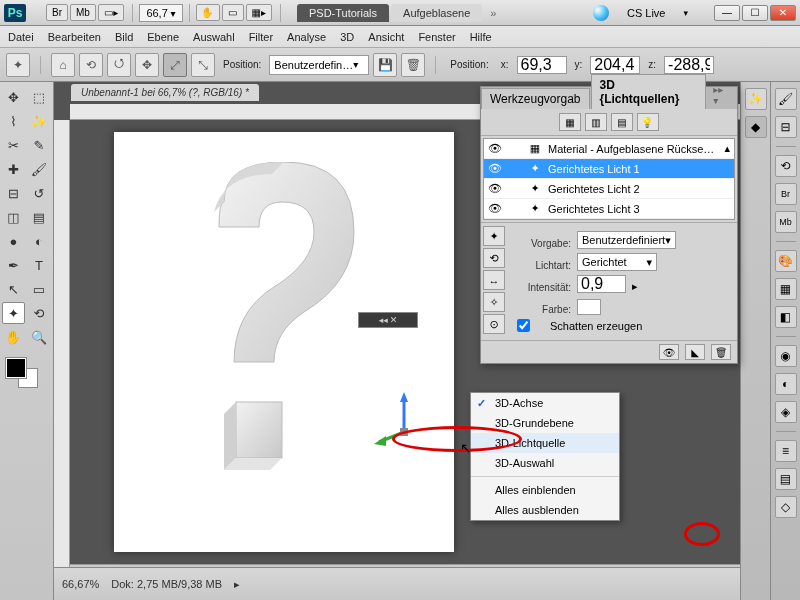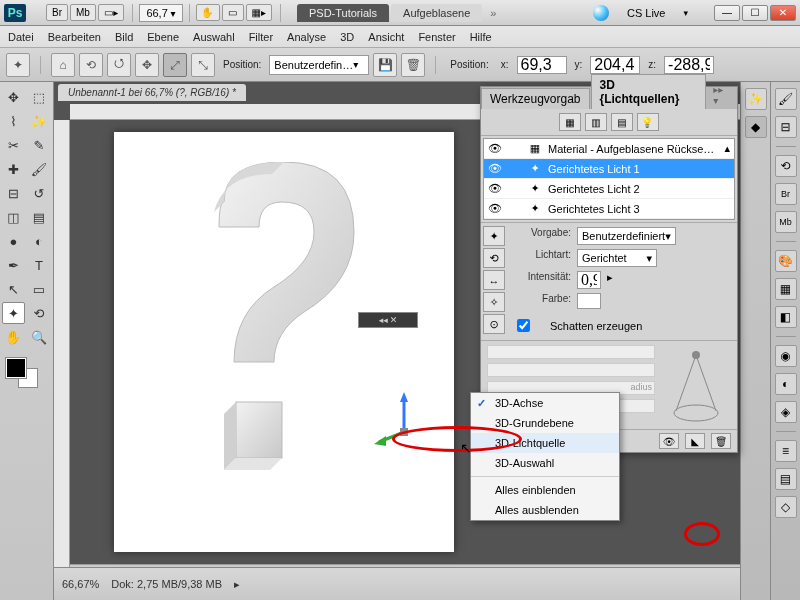--- a/index.html
+++ b/index.html
@@ -27,21 +27,21 @@
 .oinput{width:50px;height:18px;border:1px solid #999;background:#fff;padding:0 3px;font-size:16px}
 .odrop{height:20px;border:1px solid #999;background:#fff;padding:0 4px;font-size:10px;display:flex;align-items:center}
 .workspace{position:relative;height:518px;background:#535353;display:flex}
 .tools-left{width:54px;background:linear-gradient(#d4d4d4,#c4c4c4);border-right:1px solid #888;padding:4px 2px;display:grid;grid-template-columns:1fr 1fr;gap:2px;align-content:start}
 .tool{width:23px;height:22px;border:1px solid transparent;display:flex;align-items:center;justify-content:center;font-size:13px;color:#333;border-radius:2px}
 .tool.sel{background:#fff;border-color:#888}
 .color-sw{grid-column:1/3;margin-top:6px;position:relative;height:34px}
 .sw-fg{position:absolute;width:20px;height:20px;background:#000;border:1px solid #fff;outline:1px solid #888;left:4px;top:2px}
 .sw-bg{position:absolute;width:20px;height:20px;background:#fff;border:1px solid #888;left:16px;top:12px}
 .doc-area{flex:1;position:relative;background:#535353}
-.doc-tab{position:absolute;top:2px;left:4px;background:#d8d8d8;padding:3px 10px;border-radius:3px 3px 0 0;font-size:10px;font-style:italic;color:#333}
+.doc-tab{position:absolute;top:2px;left:17px;background:#d8d8d8;padding:3px 10px;border-radius:3px 3px 0 0;font-size:10px;font-style:italic;color:#333}
 .rulers-h{position:absolute;top:22px;left:16px;right:0;height:16px;background:#e8e8e8;border-bottom:1px solid #999}
 .rulers-v{position:absolute;top:38px;left:0;width:16px;bottom:20px;background:#e8e8e8;border-right:1px solid #999}
 .canvas{position:absolute;top:50px;left:60px;width:340px;height:420px;background:#fff;box-shadow:0 0 8px rgba(0,0,0,.5)}
 .qmark{position:absolute;top:30px;left:50px;width:220px;height:320px}
 .qm-svg{width:100%;height:100%}
 .three-d-handle{position:absolute;right:-34px;top:150px;width:60px;height:16px;background:#3a3a3a;border:1px solid #888;display:flex;align-items:center;justify-content:center;gap:2px}
 .three-d-handle span{color:#ccc;font-size:9px}
 .arrow3d{position:absolute;bottom:30px;right:-50px;width:60px;height:60px}
 .statusbar{position:absolute;bottom:0;left:0;right:0;height:20px;background:linear-gradient(#d8d8d8,#c8c8c8);display:flex;align-items:center;padding:16px 8px;gap:12px;font-size:10px;color:#333;border-top:1px solid #888}
 .scroll-h{position:absolute;bottom:20px;left:16px;right:0;height:16px;background:#ccc;border-top:1px solid #999}
@@ -59,21 +59,21 @@
 .p-tab-extra{margin-left:auto;padding:3px 6px;font-size:10px;color:#666}
 .p-icons{display:flex;justify-content:center;gap:4px;padding:4px;border-bottom:1px solid #aaa}
 .p-ico{width:22px;height:18px;border:1px solid #999;background:#e4e4e4;display:flex;align-items:center;justify-content:center;font-size:10px}
 .p-list{background:#fff;border:1px solid #999;margin:2px;max-height:86px;overflow:hidden}
 .p-row{display:flex;align-items:center;height:20px;padding:0 4px;gap:6px;font-size:10px;border-bottom:1px solid #eee}
 .p-row .eye{width:14px;height:14px;display:flex;align-items:center;justify-content:center;font-size:11px}
 .p-row.sel{background:#3399ff;color:#fff}
 .p-row .indent{width:14px}
 .p-row .licon{width:14px;text-align:center}
 .p-props{padding:4px 6px;border-top:1px solid #aaa;position:relative}
-.p-prop-row{display:flex;align-items:flex-start;height:22px;gap:6px}
+.p-prop-row{display:flex;align-items:flex-end;height:22px;gap:6px}
 .p-prop-row .lab{width:56px;text-align:right;font-size:10px;color:#333}
 .p-prop-row .val{height:18px;border:1px solid #999;background:#fff;padding:0 4px;font-size:10px;display:flex;align-items:center;min-width:80px;justify-content:space-between}
 .p-prop-row .sw{width:24px;height:16px;border:1px solid #999;background:#fff}
 .p-tool-col{position:absolute;left:2px;top:3px;display:flex;flex-direction:column;gap:2px}
 .p-tool-col .tbtn{width:22px;height:20px;border:1px solid #999;background:#e4e4e4;display:flex;align-items:center;justify-content:center;font-size:11px}
 .p-props-body{margin-left:28px}
 .p-chk{display:flex;align-items:center;gap:20px;font-size:10px;margin:4px 0 4px 30px}
 .p-lower{display:flex;padding:4px 6px;gap:6px;border-top:1px solid #aaa;position:relative}
 .p-sliders{flex:1}
 .p-cone{width:70px;height:80px;display:flex;align-items:center;justify-content:center}
@@ -312,50 +312,32 @@
           </div>
         <div class="p-prop-row">
             <span class="lab">Lichtart:</span>
           <div class="val">
               <span>Gerichtet</span>
               <span>▾</span>
             </div>
           </div>
         <div class="p-prop-row">
             <span class="lab">Intensität:</span>
-          <input class="oinput" style="width: 24px; font-family: Liberation Serif, serif;" value="0,9">
+          <input class="oinput" style="width: 49px;" value="0,9">
             <span>▸</span>
           </div>
         <div class="p-prop-row">
             <span class="lab">Farbe:</span>
           <div class="sw"></div>
           </div>
       </div>
       <div class="p-chk">
           <input type="checkbox" checked="" style="">
           <span>Schatten erzeugen</span>
         </div>
-    </div>
-    <div class="p-lower">
-      <div class="p-sliders">
-        <div style="height:14px;border:1px solid #ccc;background:#eee;margin-bottom:4px"></div>
-        <div style="height:14px;border:1px solid #ccc;background:#eee;margin-bottom:4px"></div>
-        <div style="height:14px;border:1px solid #ccc;background:#eee;margin-bottom:4px;display:flex;justify-content:flex-end;padding-right:2px">
-            <span style="color:#999;font-size:9px">adius</span>
-          </div>
-        <div style="height:14px;border:1px solid #ccc;background:#eee"></div>
-      </div>
-      <div class="p-cone">
-        <svg width="60" height="76" viewBox="0 0 60 76">
-          <ellipse cx="30" cy="66" rx="22" ry="8" fill="none" stroke="#888"></ellipse>
-          <line x1="30" y1="8" x2="10" y2="64" stroke="#888"></line>
-          <line x1="30" y1="8" x2="50" y2="64" stroke="#888"></line>
-          <circle cx="30" cy="8" r="4" fill="#888"></circle>
-        </svg>
-      </div>
     </div>
     <div class="p-bottom">
       <div class="p-bico">👁</div>
       <div class="p-bico">◣</div>
       <div class="p-bico">🗑</div>
     </div>
   </div>
 
   <div class="ctx-menu">
     <div class="ctx-item"><span class="ctx-check">✓</span><span>3D-Achse</span></div>

